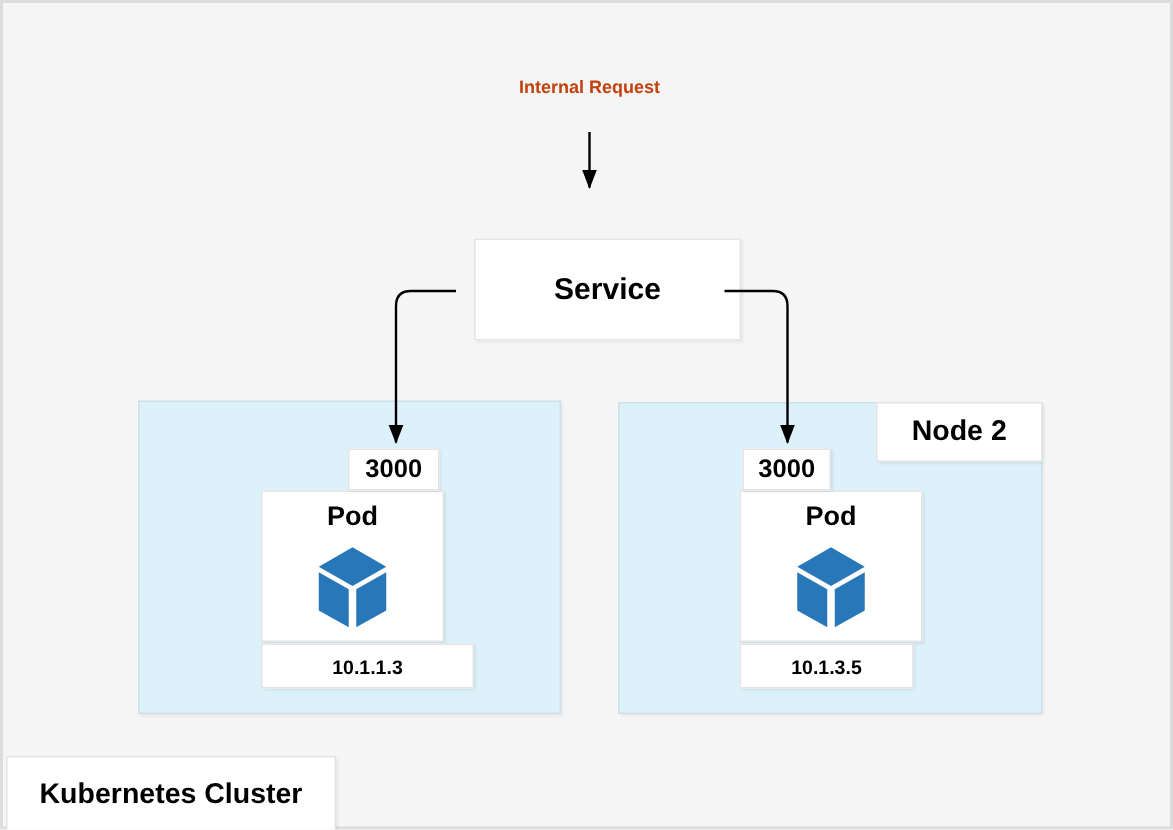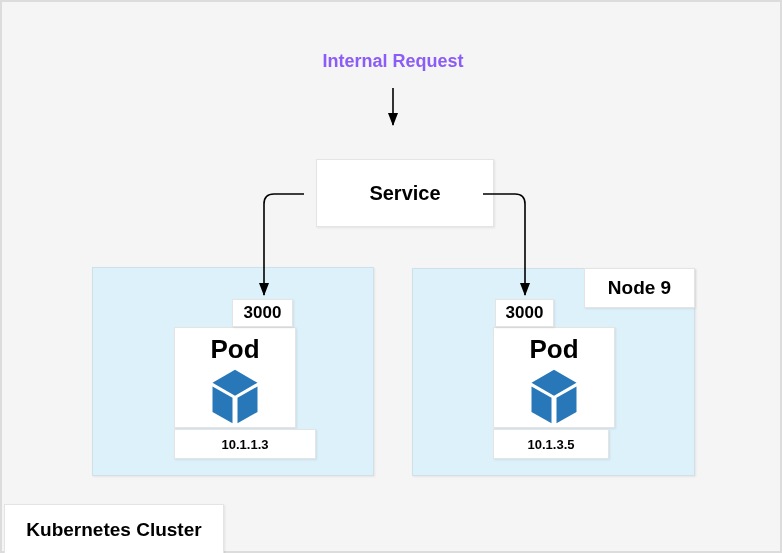--- a/index.html
+++ b/index.html
@@ -18,21 +18,21 @@
     border: 2px solid #dcdcdc;
   }
   .arrows {
     position: absolute; left: 0; top: 0;
     width: 782px; height: 553px;
     pointer-events: none;
     z-index: 30;
   }
   .abs { position: absolute; box-sizing: border-box; }
   .free-label {
-    font-weight: bold; font-size: 18px; color: #8b5cf6;
+    font-weight: bold; font-size: 12px; color: #c2410c;
     text-align: center; z-index: 5;
   }
   .box {
     background: #ffffff;
     border: 1px solid #e4e4e4;
     box-shadow: 1px 1px 2px rgba(0,0,0,0.08);
     display: flex; align-items: center; justify-content: center;
     font-weight: bold; color: #000;
     z-index: 10;
   }
@@ -43,21 +43,21 @@
     border: 1px solid #cfe0e9;
     box-shadow: 1px 1px 2px rgba(0,0,0,0.07);
     z-index: 2;
   }
   .node-label { font-size: 19px; z-index: 8; }
   .pod-main {
     flex-direction: column;
     align-items: center; justify-content: flex-start;
     z-index: 10;
   }
-  .pod-title { font-size: 26px; font-weight: bold; margin-top: 6px; }
+  .pod-title { font-size: 18px; font-weight: bold; margin-top: 6px; }
   .pod-icon-wrap {
     flex: 1; display: flex; align-items: center; justify-content: center;
     width: 100%;
   }
   .pod-ip { font-size: 13px; z-index: 10; }
   .cluster-label { font-size: 19px; z-index: 15; }
 </style>
 </head>
 <body>
 
@@ -87,21 +87,21 @@
       <svg width="50" height="55" viewBox="0 0 60 66">
         <polygon points="30,1 57,16.5 30,32 3,16.5" fill="#2878b9"></polygon>
         <polygon points="3,21 27,34.5 27,65 3,51.5" fill="#2878b9"></polygon>
         <polygon points="57,21 33,34.5 33,65 57,51.5" fill="#2878b9"></polygon>
       </svg>
     </div>
   </div>
   <div class="abs box pod-ip" style="left:172px; top:427px; width:142px; height:30px;">10.1.1.3</div>
 
   <div class="abs node" style="left:410px; top:266px; width:283px; height:208px;"></div>
-  <div class="abs box node-label" style="left:582px; top:266px; width:111px; height:40px;">Node 9</div>
+  <div class="abs box node-label" style="left:582px; top:266px; width:111px; height:40px;">Node 2</div>
   <div class="abs box port-box" style="left:493px; top:297px; width:59px; height:28px;">3000</div>
   <div class="abs box pod-main" style="left:491px; top:325px; width:122px; height:101px;">
     <div class="pod-title">Pod</div>
     <div class="pod-icon-wrap">
       <svg width="50" height="55" viewBox="0 0 60 66">
         <polygon points="30,1 57,16.5 30,32 3,16.5" fill="#2878b9"></polygon>
         <polygon points="3,21 27,34.5 27,65 3,51.5" fill="#2878b9"></polygon>
         <polygon points="57,21 33,34.5 33,65 57,51.5" fill="#2878b9"></polygon>
       </svg>
     </div>

